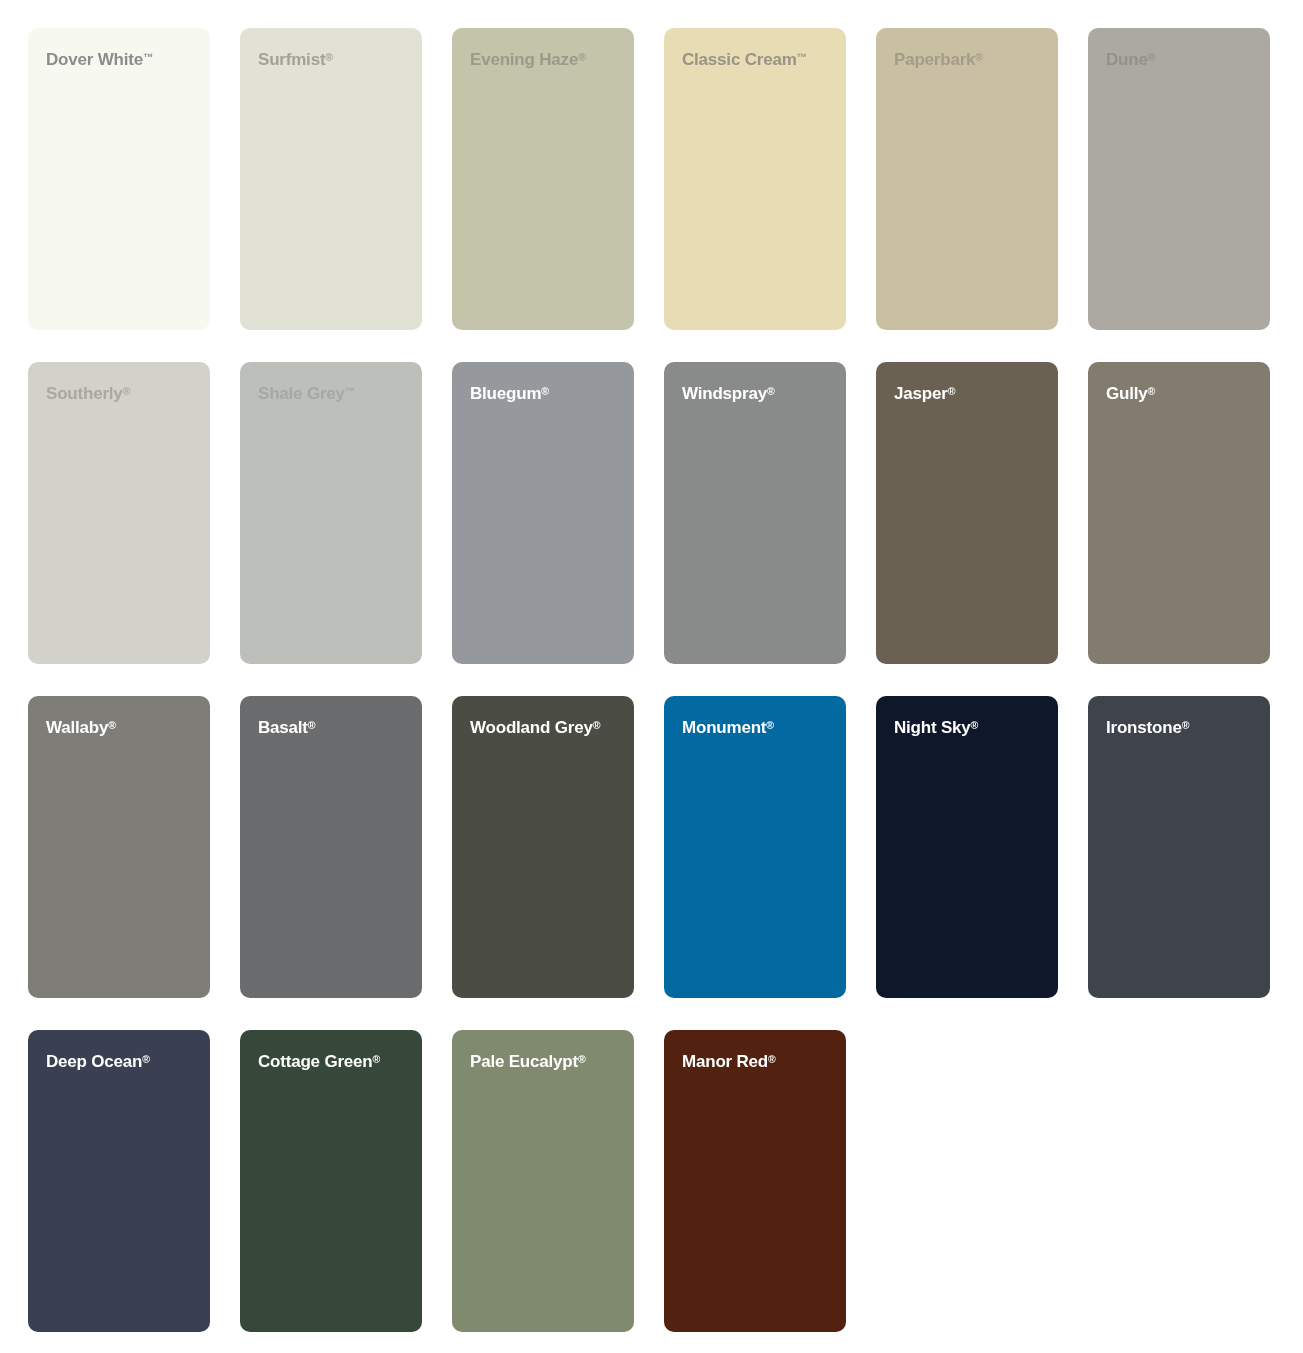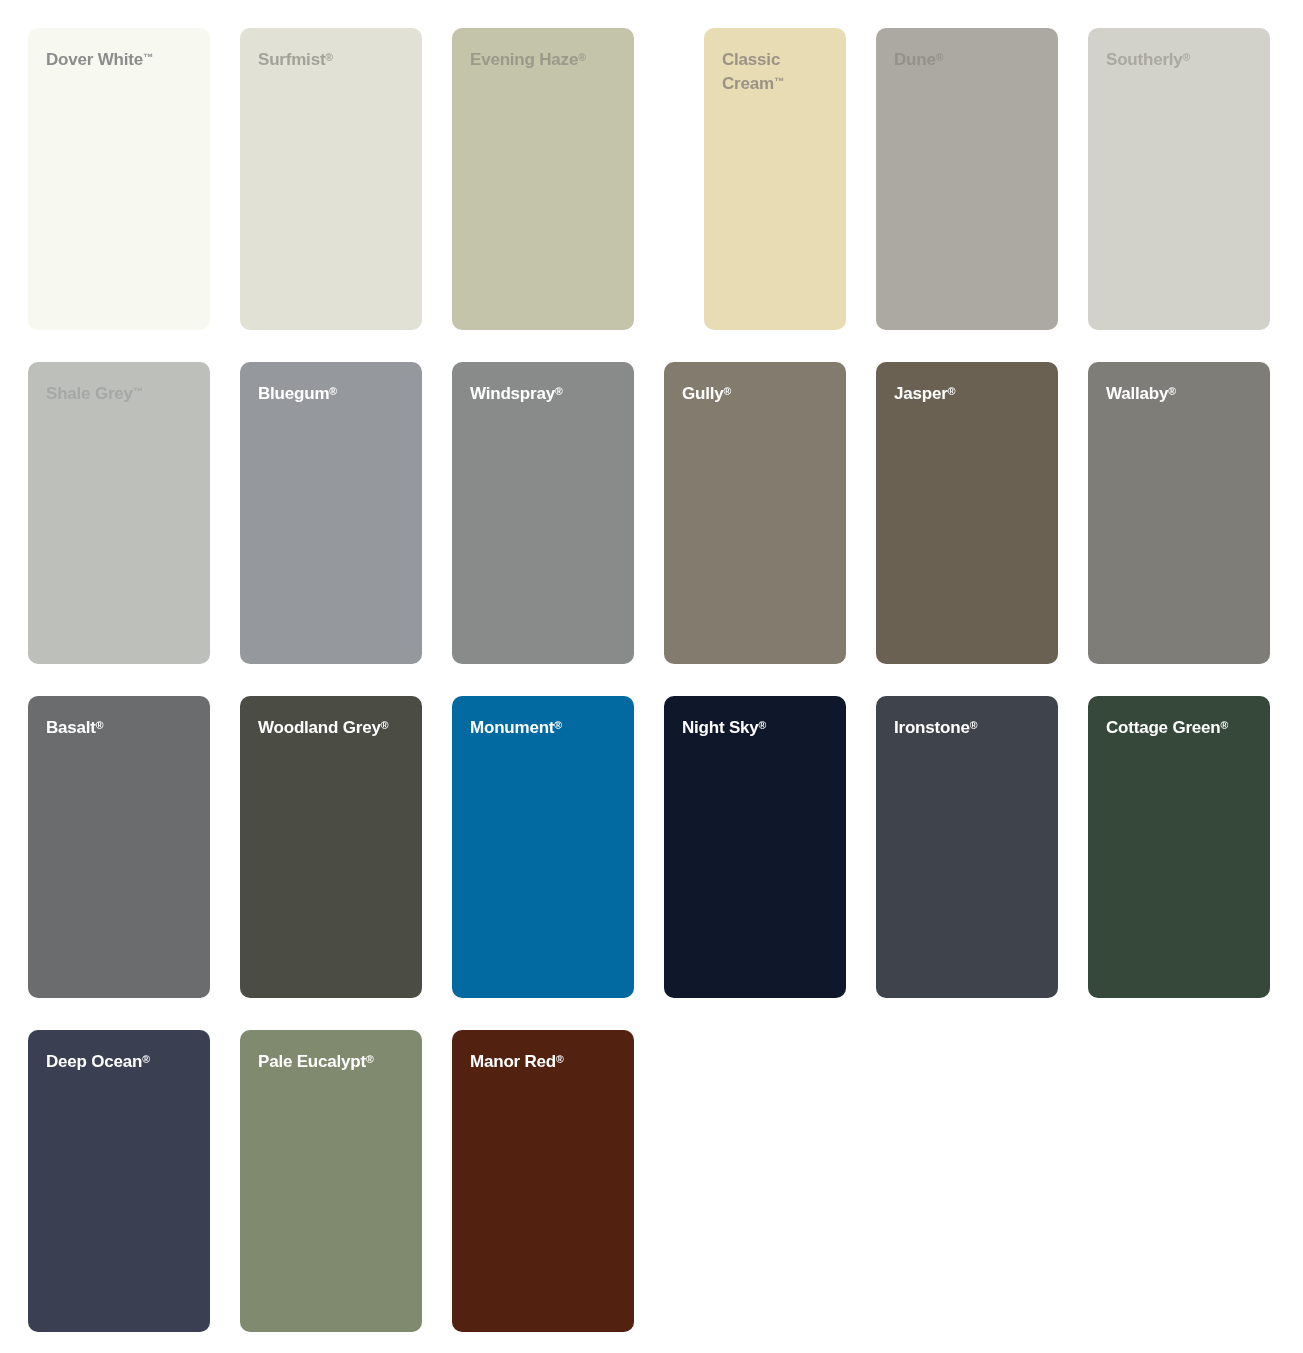--- a/index.html
+++ b/index.html
@@ -53,67 +53,70 @@
 <div id="swatch-grid">
     <div class="swatch" style="background: rgb(247, 248, 240);">
       <div class="swatch-label" style="color: rgb(140, 140, 140);">Dover White<sup>™</sup></div>
     </div>
     <div class="swatch" style="background: rgb(225, 225, 214);">
       <div class="swatch-label" style="color: rgb(162, 162, 152);">Surfmist<sup>®</sup></div>
     </div>
     <div class="swatch" style="background: rgb(196, 196, 171);">
       <div class="swatch-label" style="color: rgb(154, 154, 138);">Evening Haze<sup>®</sup></div>
     </div>
-    <div class="swatch" style="background: rgb(231, 220, 180); margin-left: 40px;">
+    <div class="swatch" style="background: rgb(231, 220, 180);">
       <div class="swatch-label" style="color: rgb(155, 147, 133);">Classic Cream<sup>™</sup></div>
+    </div>
+    <div class="swatch" style="background: rgb(201, 192, 164);">
+      <div class="swatch-label" style="color: rgb(164, 156, 136);">Paperbark<sup>®</sup></div>
     </div>
     <div class="swatch" style="background: rgb(172, 169, 162);">
       <div class="swatch-label" style="color: rgb(148, 145, 137);">Dune<sup>®</sup></div>
     </div>
     <div class="swatch" style="background: rgb(210, 209, 202); padding-left: 47px;">
       <div class="swatch-label" style="color: rgb(169, 168, 161);">Southerly<sup>®</sup></div>
     </div>
     <div class="swatch" style="background: rgb(188, 191, 186);">
       <div class="swatch-label" style="color: rgb(165, 168, 164);">Shale Grey<sup>™</sup></div>
     </div>
     <div class="swatch" style="background: rgb(149, 152, 156);">
       <div class="swatch-label" style="color: rgb(255, 255, 255);">Bluegum<sup>®</sup></div>
     </div>
     <div class="swatch" style="background: rgb(136, 139, 138);">
       <div class="swatch-label" style="color: rgb(255, 255, 255);">Windspray<sup>®</sup></div>
     </div>
+    <div class="swatch" style="background: rgb(106, 97, 83);">
+      <div class="swatch-label" style="color: rgb(255, 255, 255);">Jasper<sup>®</sup></div>
+    </div>
     <div class="swatch" style="background: rgb(131, 124, 110);">
       <div class="swatch-label" style="color: rgb(255, 255, 255);">Gully<sup>®</sup></div>
-    </div>
-    <div class="swatch" style="background: rgb(106, 97, 83);">
-      <div class="swatch-label" style="color: rgb(255, 255, 255);">Jasper<sup>®</sup></div>
     </div>
     <div class="swatch" style="background: rgb(126, 125, 120);">
       <div class="swatch-label" style="color: rgb(255, 255, 255);">Wallaby<sup>®</sup></div>
     </div>
     <div class="swatch" style="background: rgb(107, 108, 110);">
       <div class="swatch-label" style="color: rgb(255, 255, 255);">Basalt<sup>®</sup></div>
     </div>
     <div class="swatch" style="background: rgb(75, 77, 69);">
       <div class="swatch-label" style="color: rgb(255, 255, 255);">Woodland Grey<sup>®</sup></div>
     </div>
     <div class="swatch" style="background: #0369a1;">
       <div class="swatch-label" style="color: rgb(255, 255, 255);">Monument<sup>®</sup></div>
     </div>
     <div class="swatch" style="background: #0f172a;">
       <div class="swatch-label" style="color: rgb(255, 255, 255);">Night Sky<sup>®</sup></div>
     </div>
     <div class="swatch" style="background: rgb(63, 68, 76);">
       <div class="swatch-label" style="color: rgb(255, 255, 255);">Ironstone<sup>®</sup></div>
     </div>
+    <div class="swatch" style="background: rgb(58, 63, 81);">
+      <div class="swatch-label" style="color: rgb(255, 255, 255);">Deep Ocean<sup>®</sup></div>
+    </div>
     <div class="swatch" style="background: rgb(54, 72, 58);">
       <div class="swatch-label" style="color: rgb(255, 255, 255);">Cottage Green<sup>®</sup></div>
-    </div>
-    <div class="swatch" style="background: rgb(58, 63, 81);">
-      <div class="swatch-label" style="color: rgb(255, 255, 255);">Deep Ocean<sup>®</sup></div>
     </div>
     <div class="swatch" style="background: rgb(128, 138, 111);">
       <div class="swatch-label" style="color: rgb(255, 255, 255);">Pale Eucalypt<sup>®</sup></div>
     </div>
     <div class="swatch" style="background: rgb(83, 33, 15);">
       <div class="swatch-label" style="color: rgb(255, 255, 255);">Manor Red<sup>®</sup></div>
     </div>
   </div>
 
 </body></html>

